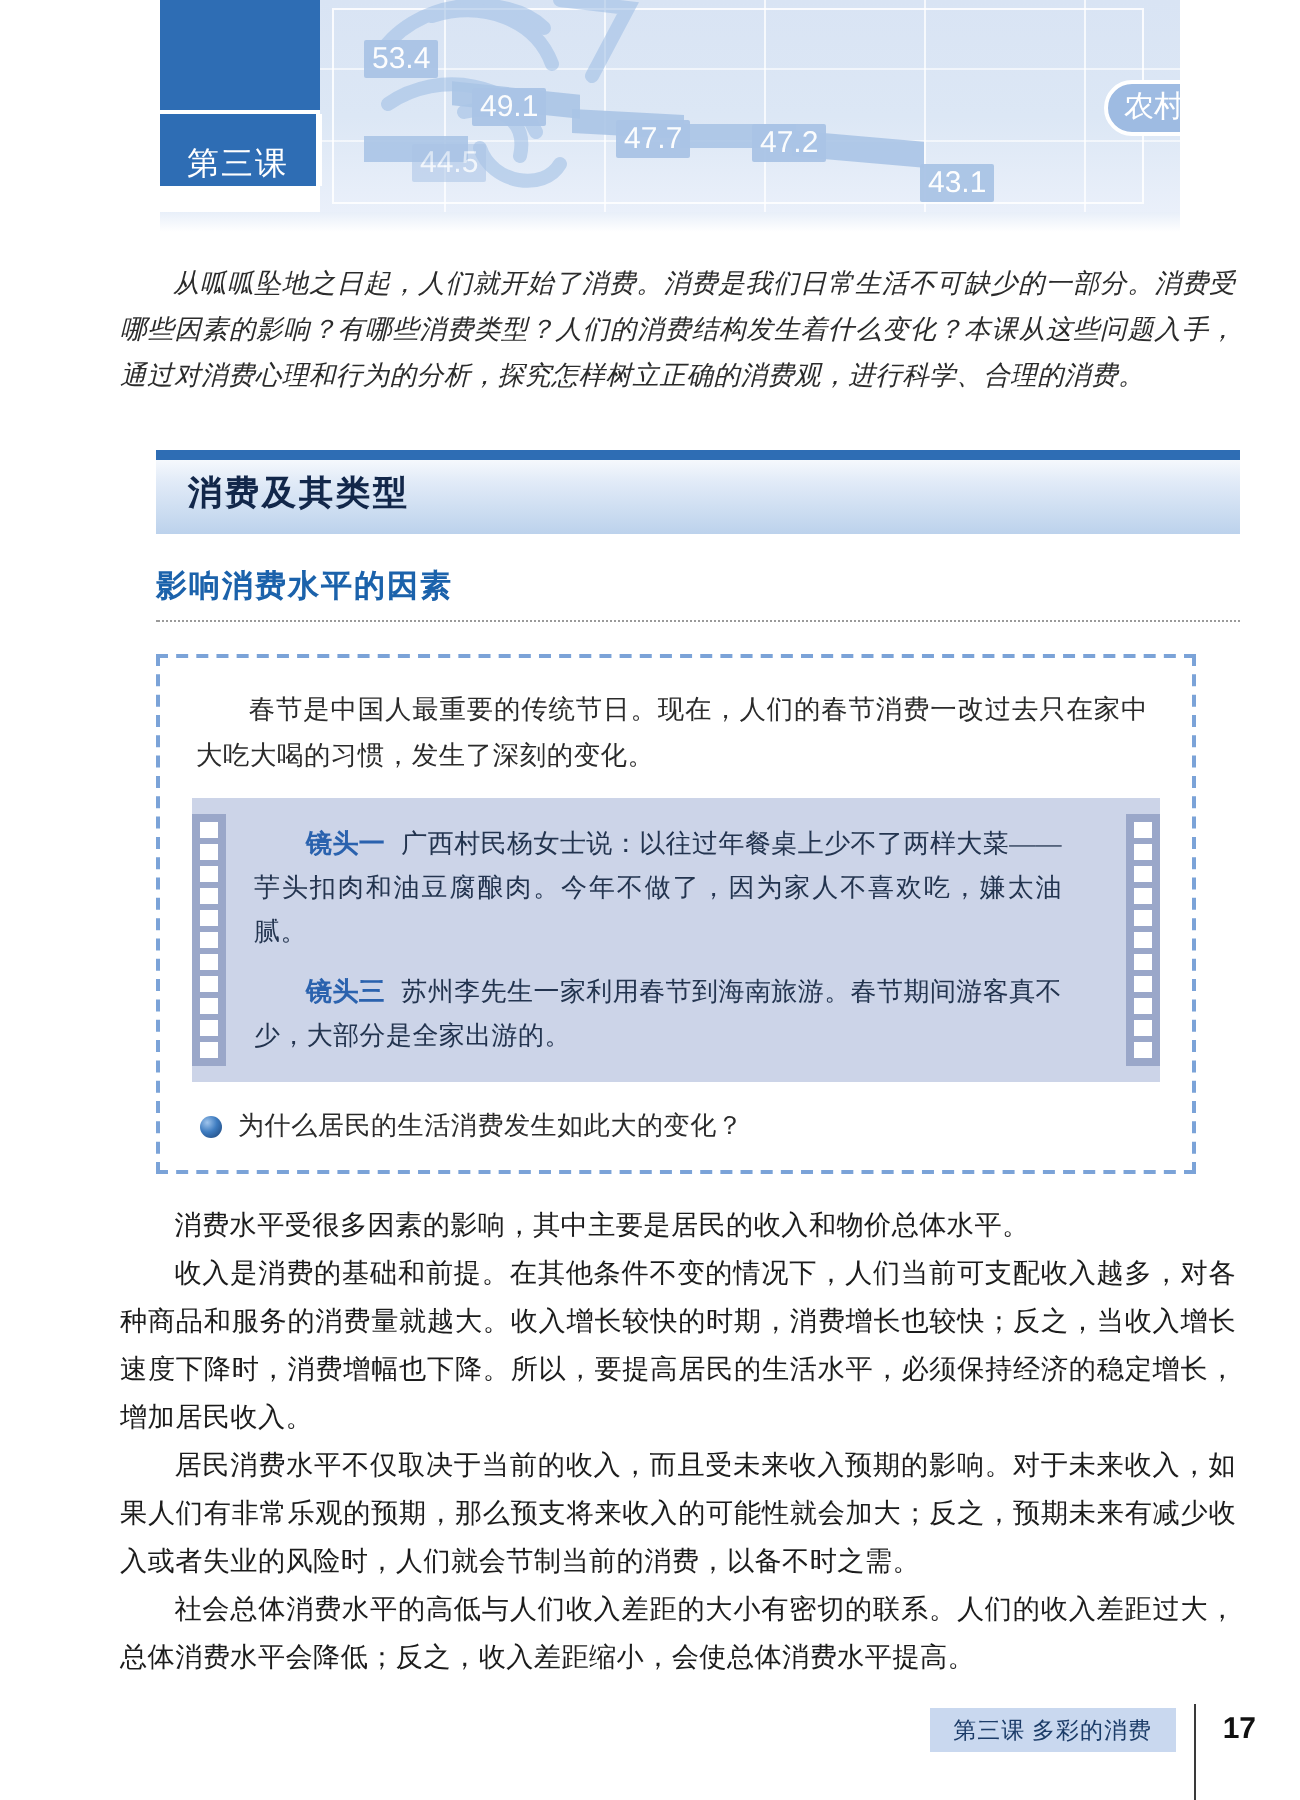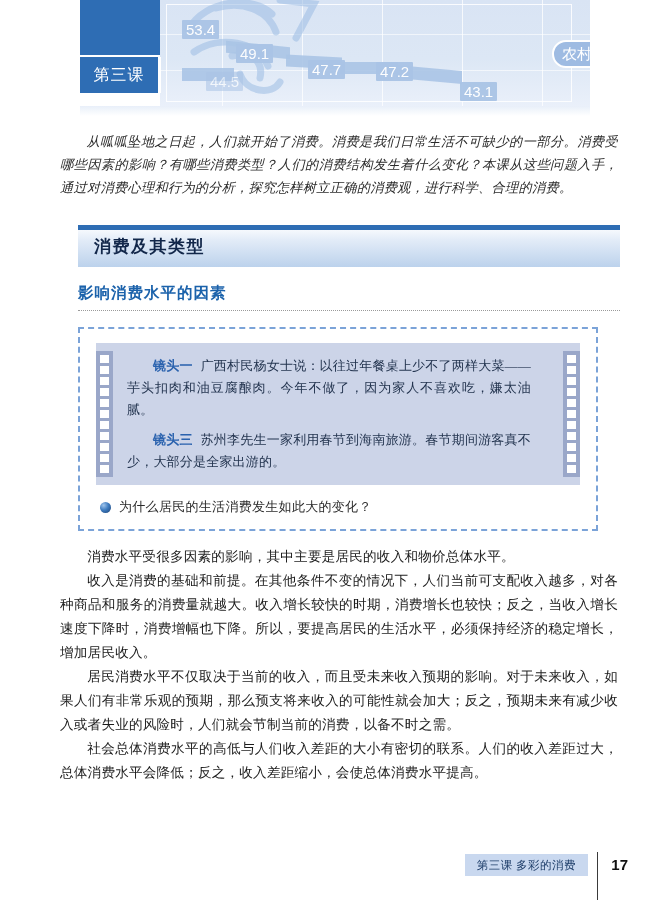--- a/index.html
+++ b/index.html
@@ -92,21 +92,21 @@
     position: absolute;
     opacity: 0.55;
   }
   .header-titleblock {
     position: absolute;
     left: 80px; top: 57px;
     width: 78px;
     height: 36px;
     background: #2e6db4;
     display: flex;
-    align-items: center;
+    align-items: flex-end;
     justify-content: center;
   }
   .header-titleblock span {
     color: #ffffff;
     font-family: "Liberation Serif", serif;
     font-size: 16px;
     letter-spacing: 1px;
   }
   .header-divider {
     position: absolute;
@@ -388,20 +388,21 @@
 
   <div class="section-heading">
     <span>消费及其类型</span>
   </div>
 
   <div class="subsection">
     <span>影响消费水平的因素</span>
   </div>
 
   <div class="dashed-box">
+    <p class="box-intro">春节是中国人最重要的传统节日。现在，人们的春节消费一改过去只在家中大吃大喝的习惯，发生了深刻的变化。</p>
 
     <div class="filmstrip">
       <div class="sprockets">
         <i></i>
           <i></i>
           <i></i>
           <i></i>
           <i></i>
           <i></i>
           <i></i>

